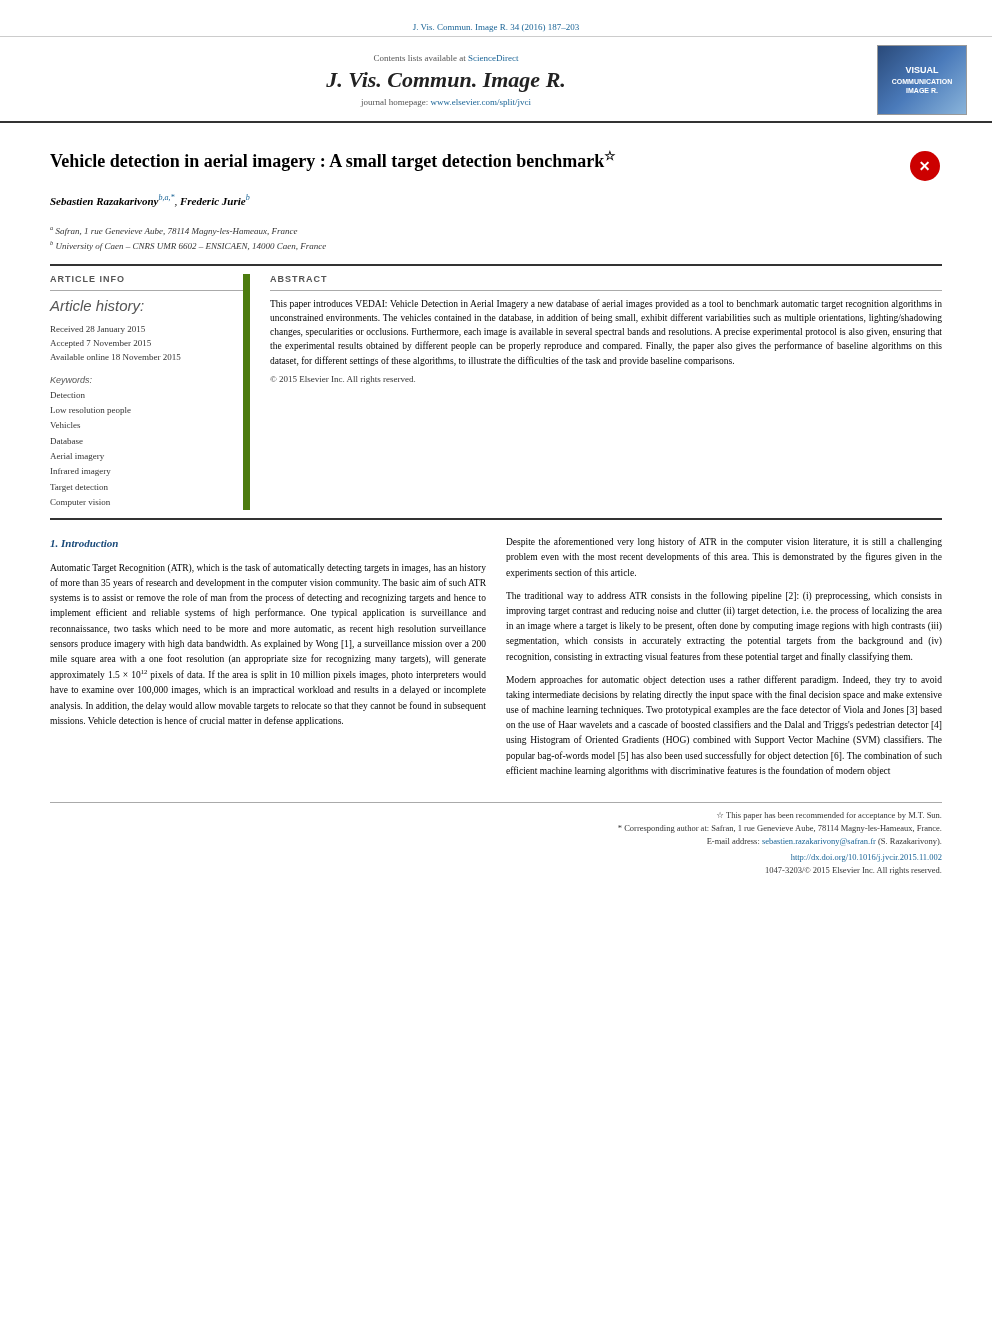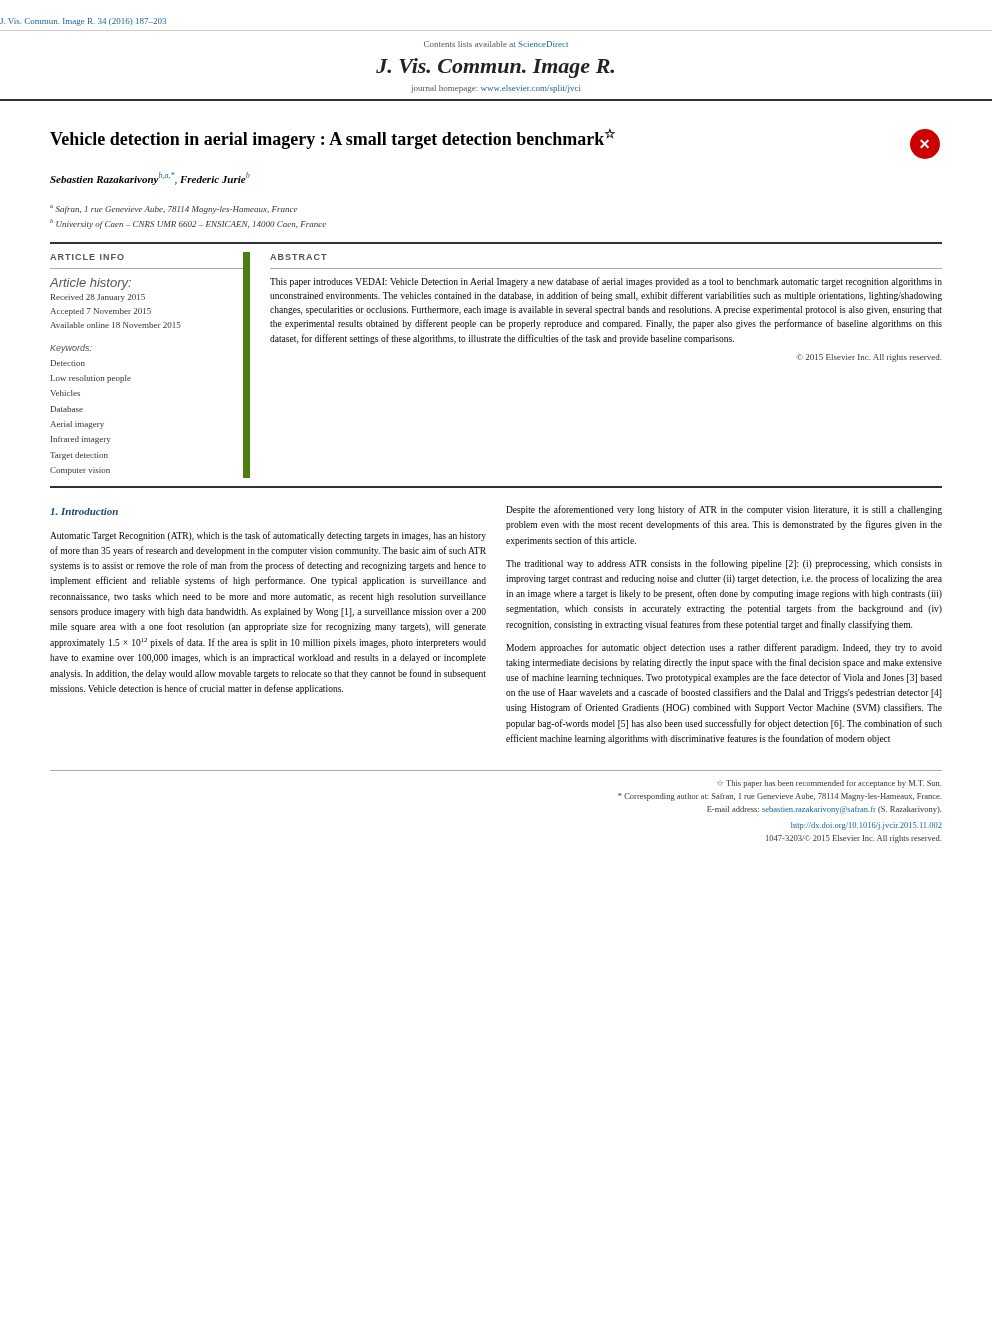--- a/index.html
+++ b/index.html
@@ -6,22 +6,22 @@
     body {
       background: #fff;
       font-family: "Times New Roman", Times, serif;
       font-size: 10px;
       color: #000;
       width: 992px;
       min-height: 1323px;
     }
 
     .journal-top-bar {
-      text-align: left;
-      padding: 16px 0 4px 0;
+      text-align: center;
+      padding: 22px 0 4px 0;
       font-size: 9px;
       color: #1a6496;
       border-bottom: 1px solid #ccc;
     }
 
     .header-area {
       display: flex;
       align-items: center;
       padding: 8px 20px 6px 20px;
       border-bottom: 2px solid #333;
@@ -191,25 +191,25 @@
       font-size: 9px;
       font-weight: bold;
       letter-spacing: 1px;
       color: #555;
       text-transform: uppercase;
       margin-bottom: 6px;
       font-family: Arial, sans-serif;
     }
 
     .article-history-label {
-      font-size: 13px;
+      font-size: 15px;
       font-style: italic;
       color: #555;
       font-family: Arial, sans-serif;
-      margin-bottom: 0;
+      margin-bottom: 8px;
     }
     .history-item {
       font-size: 9px;
       color: #333;
       line-height: 1.6;
     }
 
     .keywords-section {
       margin-top: 10px;
     }
@@ -230,21 +230,21 @@
       font-size: 9.5px;
       line-height: 1.5;
       color: #000;
       text-align: justify;
     }
     .abstract-text span.italic-title {
       margin-top: 24px;
     }
     .copyright-line {
       font-size: 9px;
-      text-align: right;
+      text-align: left;
       margin-top: 6px;
       color: #333;
     }
 
     .body-section {
       margin: 15px 0;
     }
 
     .two-col-body {
       display: flex;
@@ -302,20 +302,29 @@
 <div class="header-area">
   <div class="header-center">
     <div class="sciencedirect-line">
       <span>Contents lists available at</span>
       <span class="sciencedirect-link">ScienceDirect</span>
     </div>
     <div class="journal-title-big">J. Vis. Commun. Image R.</div>
     <div class="journal-homepage">
       <span>journal homepage:</span>
       <span class="journal-homepage-link">www.elsevier.com/split/jvci</span>
+    </div>
+  </div>
+  <div class="header-right">
+    <div class="visual-image-placeholder">
+      <div style="font-size:6px; line-height:1.4; text-align:center;">
+        <div style="font-size:9px; font-weight:bold;">VISUAL</div>
+        <div style="font-size:7px;">COMMUNICATION</div>
+        <div style="font-size:7px;">IMAGE R.</div>
+      </div>
     </div>
   </div>
 </div>
 
 <div class="main-content">
 
   <div class="article-title-section">
     <div class="article-title-text">
       <div class="article-title">
         <span>Vehicle detection in aerial imagery : A small target detection benchmark</span><sup class="superscript-star">☆</sup>

